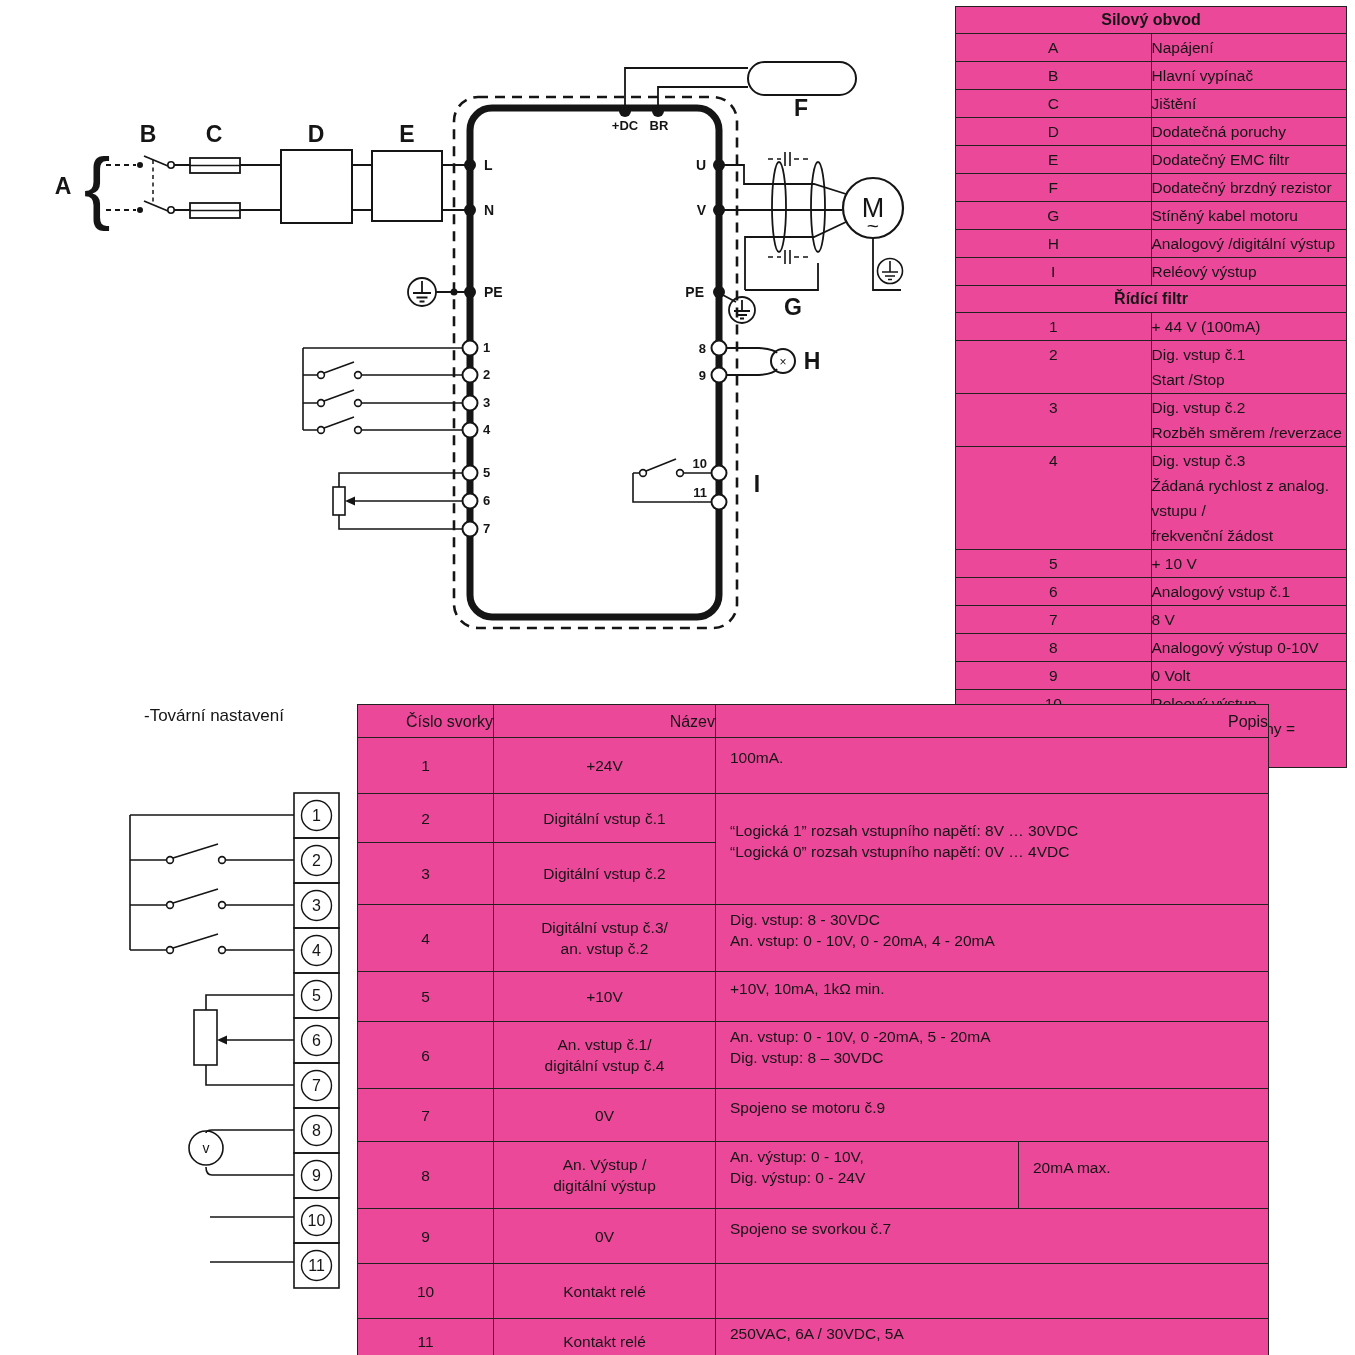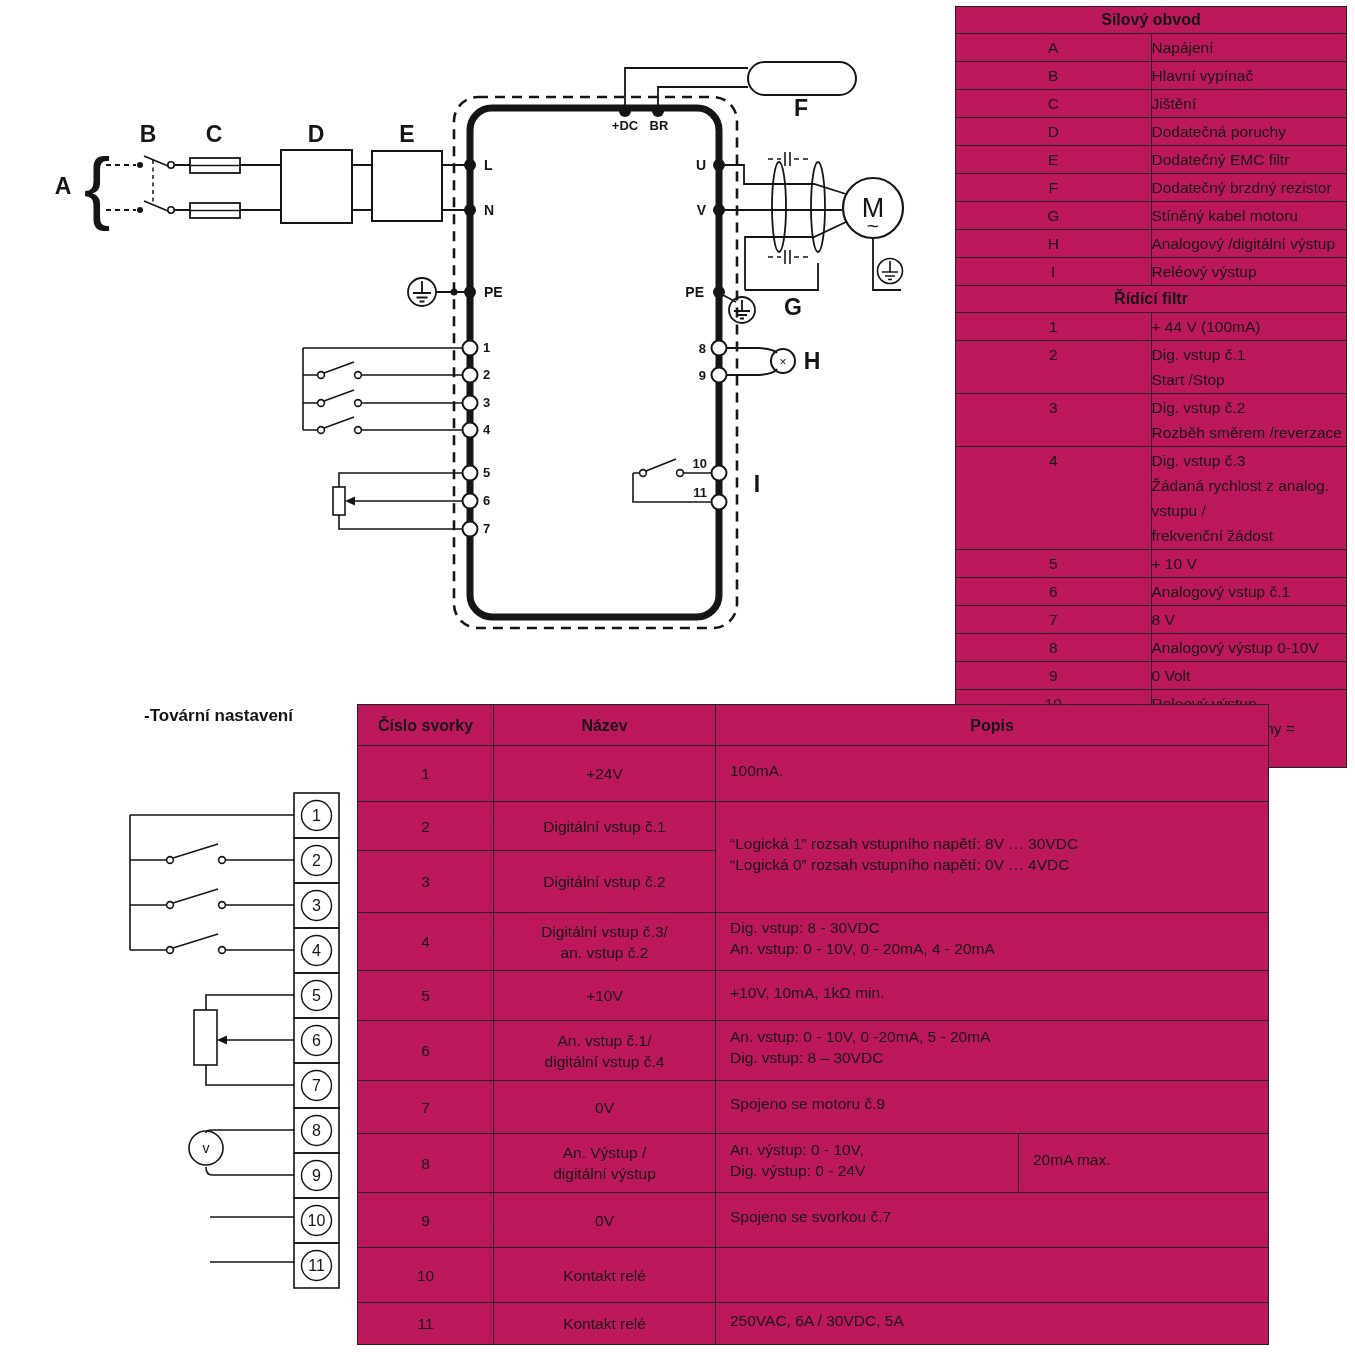--- a/index.html
+++ b/index.html
@@ -5,38 +5,38 @@
   *{margin:0;padding:0;box-sizing:border-box}
   html,body{background:#fff}
   body{font-family:"Liberation Sans",sans-serif;color:#151515}
   .canvas{position:relative;width:1355px;height:1355px;background:#fff;overflow:hidden}
   svg{position:absolute;left:0;top:0}
   svg text{font-family:"Liberation Sans",sans-serif;fill:#151515}
   .lbl{font-size:23px;font-weight:bold}
   .term{font-size:13px;font-weight:bold}
   .port{font-size:14px;font-weight:bold}
 
-  table{border-collapse:collapse;background:#be185d}
+  table{border-collapse:collapse;background:#ec4899}
   
   .pwr{position:absolute;left:955px;top:6px;width:392px;table-layout:fixed}
   .pwr th,.pwr td{border:1.5px solid #222}
   .pwr th{font-size:16px;font-weight:bold;text-align:center;height:27px}
   .pwr td{font-size:15.5px;line-height:25px;vertical-align:top;padding:1px 0}
   .pwr td.k{width:53px;text-align:center}
   .pwr td.v{padding-left:0;white-space:pre-line}
 
   
-  .factory-title{position:absolute;left:144px;top:706px;font-size:17px;font-weight:bold}
+  .factory-title{position:absolute;left:144px;top:706px;font-size:17px;font-weight:normal}
 
   
   .tt{position:absolute;left:357px;top:704px;width:911px;table-layout:fixed}
   .tt th,.tt td{border:1.5px solid #222;font-size:15.5px;line-height:21px;vertical-align:middle}
-  .tt th{font-weight:bold;font-size:16px;text-align:center;height:41px}
+  .tt th{font-weight:normal;font-size:16px;text-align:right;height:33px}
   .tt .c{text-align:center;white-space:pre-line}
-  .tt .p{text-align:left;padding:4px 8px 11px 14px;white-space:pre-line}
+  .tt .p{text-align:left;padding:4px 8px 20px 14px;white-space:pre-line}
   .tt tr.r1{height:56px}.tt tr.r2{height:49px}.tt tr.r3{height:62px}
   .tt tr.r4{height:58px}.tt tr.r5{height:50px}.tt tr.r6{height:60px}
   .tt tr.r7{height:53px}.tt tr.r8{height:59px}.tt tr.r9{height:55px}
   .tt tr.r10{height:55px}.tt tr.r11{height:42px}
 </style>
 </head>
 <body>
 
 <div class="canvas">
 

